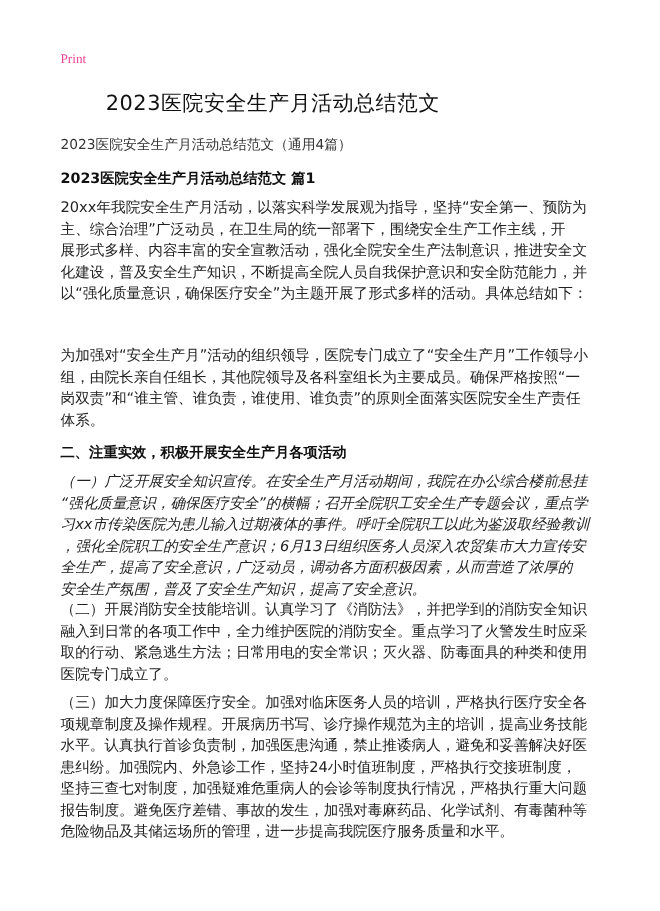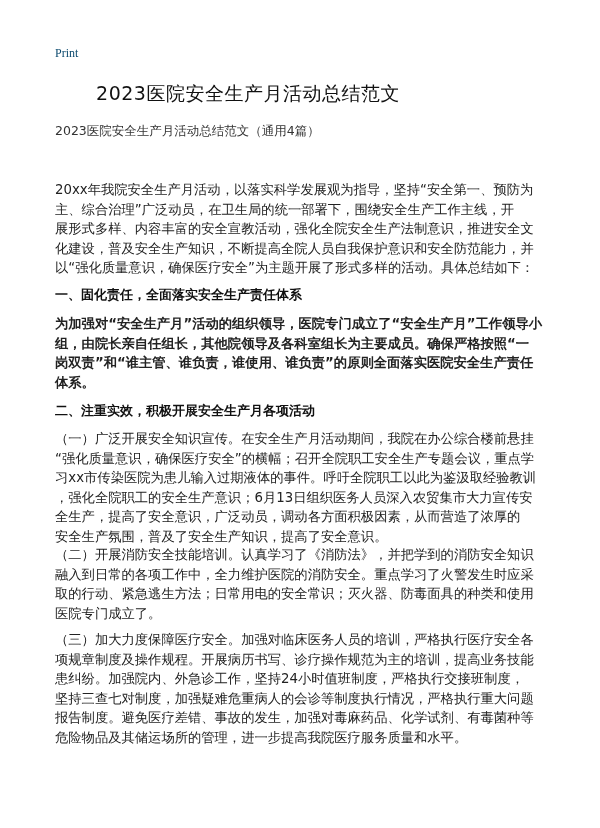--- a/index.html
+++ b/index.html
@@ -1,70 +1,71 @@
 <!DOCTYPE html>
 <html><head>
 <meta charset="utf-8">
 <style>
   html, body { margin: 0; padding: 0; background: #ffffff; }
   body { width: 600px; height: 828px; overflow: hidden; position: relative;
          font-family: "DejaVu Sans", sans-serif; color: #1a1a1a; }
   .page { position: absolute; left: 0; top: 0; width: 600px; height: 828px; }
   .print { position: absolute; left: 55px; top: 46px; font-family: "Liberation Serif", serif;
-           font-size: 12px; color: #0c4a6e; }
+           font-size: 12px; color: #ec4899; }
   .title { position: absolute; left: 0; width: 496px; top: 81px; text-align: center;
            font-size: 19px; color: #111; letter-spacing: 0.5px; }
   .subtitle { position: absolute; left: 55px; top: 123px; font-size: 12.5px; color: #333; }
   .h-bold { position: absolute; left: 55px; font-size: 13px; font-weight: bold; color: #111; }
   .para { position: absolute; left: 55px; width: 500px; font-size: 13.3px; line-height: 19.5px;
           color: #222; }
   .para div { white-space: nowrap; }
 </style>
 </head>
 <body>
 
 <div class="page">
   <div class="print">Print</div>
   <div class="title">2023医院安全生产月活动总结范文</div>
   <div class="subtitle">2023医院安全生产月活动总结范文（通用4篇）</div>
+  <div class="h-bold" style="top:153px;">2023医院安全生产月活动总结范文 篇1</div>
 
   <div class="para" style="top:180px;">
     <div>20xx年我院安全生产月活动，以落实科学发展观为指导，坚持“安全第一、预防为</div>
     <div>主、综合治理”广泛动员，在卫生局的统一部署下，围绕安全生产工作主线，开</div>
     <div>展形式多样、内容丰富的安全宣教活动，强化全院安全生产法制意识，推进安全文</div>
     <div>化建设，普及安全生产知识，不断提高全院人员自我保护意识和安全防范能力，并</div>
     <div>以“强化质量意识，确保医疗安全”为主题开展了形式多样的活动。具体总结如下：</div>
   </div>
 
-  <div class="h-bold" style="top:286px;">一、固化责任，全面落实安全生产责任体系</div>
-  <div class="para" style="top:314px;font-weight:bold;">
+  <div class="para" style="top:314px;">
     <div>为加强对“安全生产月”活动的组织领导，医院专门成立了“安全生产月”工作领导小</div>
     <div>组，由院长亲自任组长，其他院领导及各科室组长为主要成员。确保严格按照“一</div>
     <div>岗双责”和“谁主管、谁负责，谁使用、谁负责”的原则全面落实医院安全生产责任</div>
     <div>体系。</div>
   </div>
 
   <div class="h-bold" style="top:402px;">二、注重实效，积极开展安全生产月各项活动</div>
-  <div class="para" style="top:429px;">
+  <div class="para" style="top:429px;font-style:italic;">
     <div>（一）广泛开展安全知识宣传。在安全生产月活动期间，我院在办公综合楼前悬挂</div>
     <div>“强化质量意识，确保医疗安全”的横幅；召开全院职工安全生产专题会议，重点学</div>
     <div>习xx市传染医院为患儿输入过期液体的事件。呼吁全院职工以此为鉴汲取经验教训</div>
     <div>，强化全院职工的安全生产意识；6月13日组织医务人员深入农贸集市大力宣传安</div>
     <div>全生产，提高了安全意识，广泛动员，调动各方面积极因素，从而营造了浓厚的</div>
     <div>安全生产氛围，普及了安全生产知识，提高了安全意识。</div>
   </div>
 
   <div class="para" style="top:545px;">
     <div>（二）开展消防安全技能培训。认真学习了《消防法》，并把学到的消防安全知识</div>
     <div>融入到日常的各项工作中，全力维护医院的消防安全。重点学习了火警发生时应采</div>
     <div>取的行动、紧急逃生方法；日常用电的安全常识；灭火器、防毒面具的种类和使用</div>
     <div>医院专门成立了。</div>
   </div>
 
   <div class="para" style="top:630px;">
     <div>（三）加大力度保障医疗安全。加强对临床医务人员的培训，严格执行医疗安全各</div>
     <div>项规章制度及操作规程。开展病历书写、诊疗操作规范为主的培训，提高业务技能</div>
+    <div>水平。认真执行首诊负责制，加强医患沟通，禁止推诿病人，避免和妥善解决好医</div>
     <div>患纠纷。加强院内、外急诊工作，坚持24小时值班制度，严格执行交接班制度，</div>
     <div>坚持三查七对制度，加强疑难危重病人的会诊等制度执行情况，严格执行重大问题</div>
     <div>报告制度。避免医疗差错、事故的发生，加强对毒麻药品、化学试剂、有毒菌种等</div>
     <div>危险物品及其储运场所的管理，进一步提高我院医疗服务质量和水平。</div>
   </div>
 </div>
 
 </body></html>

